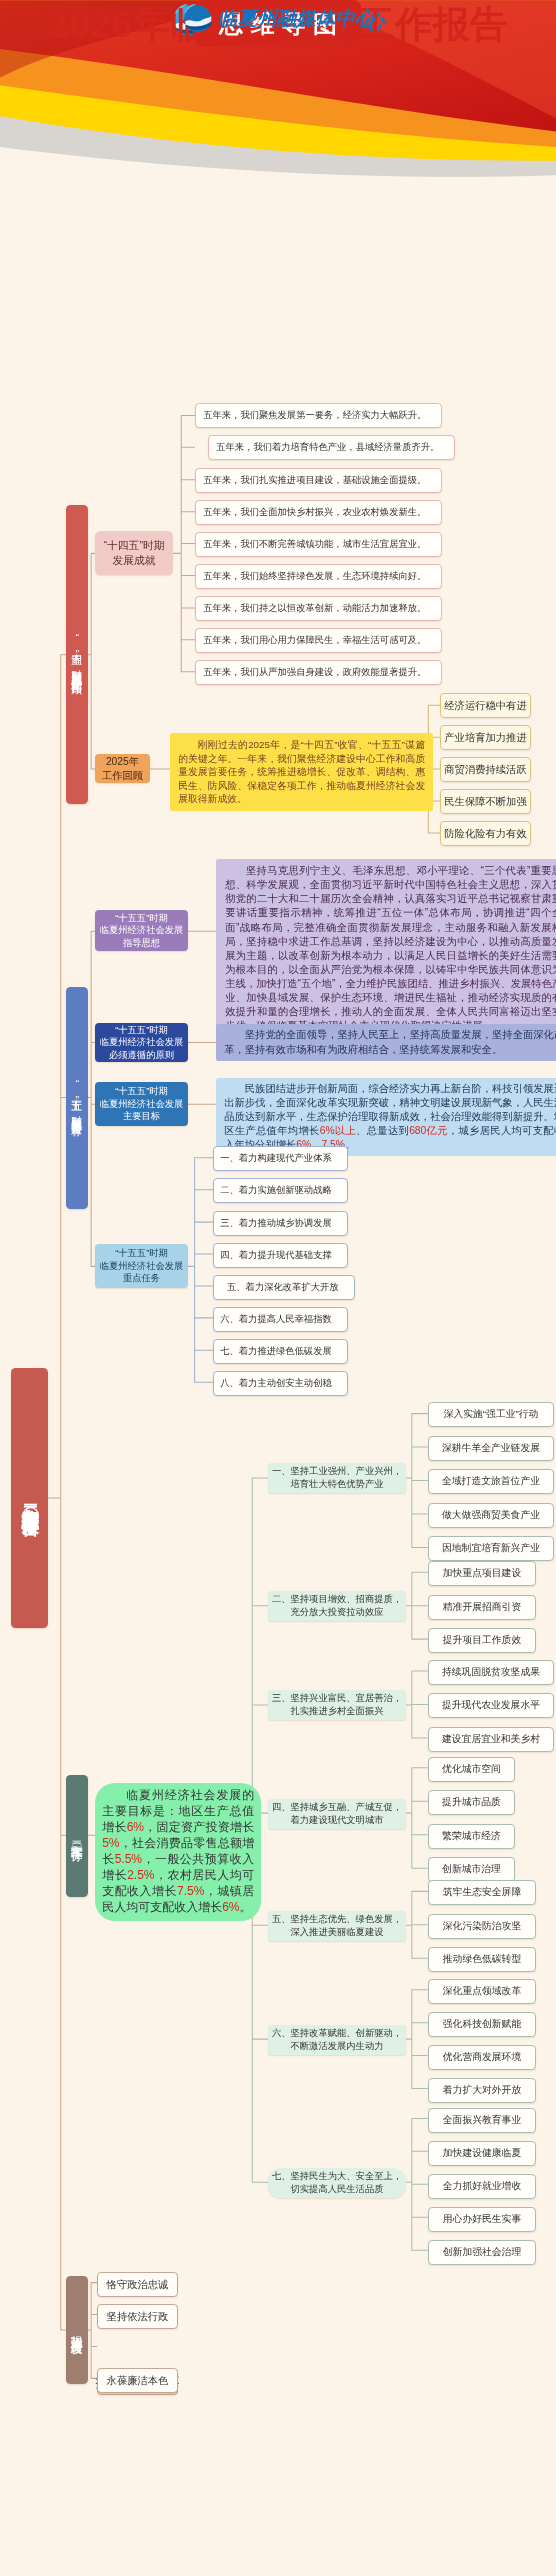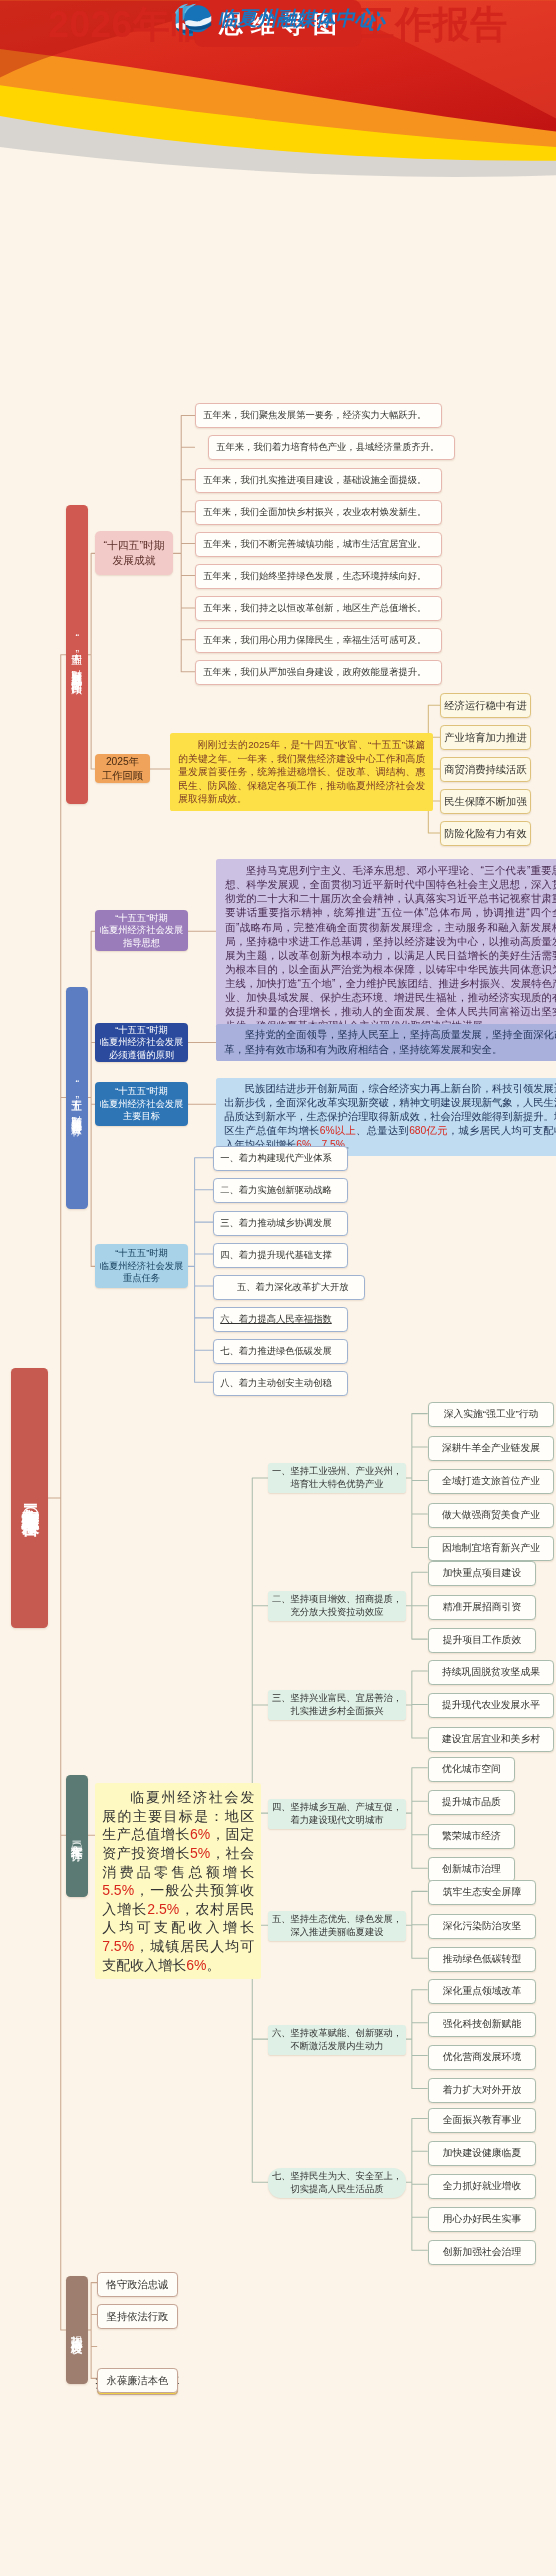--- a/index.html
+++ b/index.html
@@ -94,21 +94,21 @@
 
   <div class="abs node" style="left:95px;top:531px;width:78px;height:44px;background:#F2CBC8;color:#5B2D28;font-size:10.8px;">“十四五”时期
 发展成就</div>
 
   <div class="abs leaf" style="left:195px;top:403px;width:238px;height:23px;border:0.8px solid #E5B7AE;font-size:9.3px;padding-left:7.2px;">五年来，我们聚焦发展第一要务，经济实力大幅跃升。</div>
   <div class="abs leaf" style="left:195px;top:435px;width:238px;height:23px;border:0.8px solid #E5B7AE;font-size:9.3px;padding-left:7.2px;margin-left:13px;">五年来，我们着力培育特色产业，县域经济量质齐升。</div>
   <div class="abs leaf" style="left:195px;top:468px;width:238px;height:23px;border:0.8px solid #E5B7AE;font-size:9.3px;padding-left:7.2px;">五年来，我们扎实推进项目建设，基础设施全面提级。</div>
   <div class="abs leaf" style="left:195px;top:500px;width:238px;height:23px;border:0.8px solid #E5B7AE;font-size:9.3px;padding-left:7.2px;">五年来，我们全面加快乡村振兴，农业农村焕发新生。</div>
   <div class="abs leaf" style="left:195px;top:532px;width:238px;height:23px;border:0.8px solid #E5B7AE;font-size:9.3px;padding-left:7.2px;">五年来，我们不断完善城镇功能，城市生活宜居宜业。</div>
   <div class="abs leaf" style="left:195px;top:564px;width:238px;height:23px;border:0.8px solid #E5B7AE;font-size:9.3px;padding-left:7.2px;">五年来，我们始终坚持绿色发展，生态环境持续向好。</div>
-  <div class="abs leaf" style="left:195px;top:596px;width:238px;height:23px;border:0.8px solid #E5B7AE;font-size:9.3px;padding-left:7.2px;">五年来，我们持之以恒改革创新，地区生产总值增长。</div>
+  <div class="abs leaf" style="left:195px;top:596px;width:238px;height:23px;border:0.8px solid #E5B7AE;font-size:9.3px;padding-left:7.2px;">五年来，我们持之以恒改革创新，动能活力加速释放。</div>
   <div class="abs leaf" style="left:195px;top:628px;width:238px;height:23px;border:0.8px solid #E5B7AE;font-size:9.3px;padding-left:7.2px;">五年来，我们用心用力保障民生，幸福生活可感可及。</div>
   <div class="abs leaf" style="left:195px;top:660px;width:238px;height:23px;border:0.8px solid #E5B7AE;font-size:9.3px;padding-left:7.2px;">五年来，我们从严加强自身建设，政府效能显著提升。</div>
 
   <div class="abs node" style="left:95px;top:754px;width:55px;height:29px;background:#EFA35B;color:#4A2B12;font-size:10.3px;border-radius:4px;">2025年
 工作回顾</div>
 
   <div class="abs para" style="left:170px;top:733px;width:247px;background:#fde047;color:#7B3A26;font-size:9.8px;padding:5.2px 8.2px;">
     <p>刚刚过去的2025年，是“十四五”收官、“十五五”谋篇的关键之年。一年来，我们聚焦经济建设中心工作和高质量发展首要任务，统筹推进稳增长、促改革、调结构、惠民生、防风险、保稳定各项工作，推动临夏州经济社会发展取得新成效。</p>
   </div>
 
@@ -142,28 +142,28 @@
   </div>
 
   <div class="abs node" style="left:95px;top:1244px;width:93px;height:44px;background:#A7D2E8;color:#17405E;font-size:9.3px;border-radius:4.1px;">“十五五”时期
 临夏州经济社会发展
 重点任务</div>
 
   <div class="abs leaf" style="left:213px;top:1146px;width:127px;height:23px;border:0.8px solid #9FB3D1;font-size:9.3px;padding-left:6.2px;">一、着力构建现代产业体系</div>
   <div class="abs leaf" style="left:213px;top:1178px;width:127px;height:23px;border:0.8px solid #9FB3D1;font-size:9.3px;padding-left:6.2px;">二、着力实施创新驱动战略</div>
   <div class="abs leaf" style="left:213px;top:1211px;width:127px;height:23px;border:0.8px solid #9FB3D1;font-size:9.3px;padding-left:6.2px;">三、着力推动城乡协调发展</div>
   <div class="abs leaf" style="left:213px;top:1243px;width:127px;height:23px;border:0.8px solid #9FB3D1;font-size:9.3px;padding-left:6.2px;">四、着力提升现代基础支撑</div>
-  <div class="abs leaf" style="left:213px;top:1275px;width:127px;height:23px;border:0.8px solid #9FB3D1;font-size:9.3px;padding-left:23px;">五、着力深化改革扩大开放</div>
-  <div class="abs leaf" style="left:213px;top:1307px;width:127px;height:23px;border:0.8px solid #9FB3D1;font-size:9.3px;padding-left:6.2px;text-decoration:underline;">六、着力提高人民幸福指数</div>
+  <div class="abs leaf" style="left:213px;top:1275px;width:127px;height:23px;border:0.8px solid #9FB3D1;font-size:9.3px;padding-left:13px;">五、着力深化改革扩大开放</div>
+  <div class="abs leaf" style="left:213px;top:1307px;width:127px;height:23px;border:0.8px solid #9FB3D1;font-size:9.3px;padding-left:6.2px;">六、着力提高人民幸福指数</div>
   <div class="abs leaf" style="left:213px;top:1339px;width:127px;height:23px;border:0.8px solid #9FB3D1;font-size:9.3px;padding-left:6.2px;">七、着力推进绿色低碳发展</div>
   <div class="abs leaf" style="left:213px;top:1371px;width:127px;height:23px;border:0.8px solid #9FB3D1;font-size:9.3px;padding-left:6.2px;">八、着力主动创安主动创稳</div>
 
   <div class="abs vlabel" style="left:66px;top:1775px;width:21.6px;height:122px;background:#5A7A73;font-size:12px;">二〇二六年工作任务</div>
 
-  <div class="abs para" style="left:95px;top:1783px;width:152px;background:#fef9c3;color:#333;font-size:14px;line-height:1.33;padding:5.2px 7.2px;">
+  <div class="abs para" style="left:95px;top:1783px;width:152px;background:#86efac;color:#333;font-size:12px;line-height:1.33;padding:5.2px 7.2px;border-radius:20px;">
     <p><span>临夏州经济社会发展的主要目标是：地区生产总值增长</span><span class="hl">6%</span><span>，固定资产投资增长</span><span class="hl">5%</span><span>，社会消费品零售总额增长</span><span class="hl">5.5%</span><span>，一般公共预算收入增长</span><span class="hl">2.5%</span><span>，农村居民人均可支配收入增长</span><span class="hl">7.5%</span><span>，城镇居民人均可支配收入增长</span><span class="hl">6%</span><span>。</span></p>
   </div>
 
   <div class="abs node" style="left:268px;top:1463px;width:138px;height:30px;background:#DFF0E6;color:#333;font-size:9.3px;border-radius:3.1px;">一、坚持工业强州、产业兴州，
 培育壮大特色优势产业</div>
   <div class="abs node" style="left:268px;top:1591px;width:138px;height:30px;background:#DFF0E6;color:#333;font-size:9.3px;border-radius:3.1px;">二、坚持项目增效、招商提质，
 充分放大投资拉动效应</div>
   <div class="abs node" style="left:268px;top:1690px;width:138px;height:30px;background:#DFF0E6;color:#333;font-size:9.3px;border-radius:3.1px;">三、坚持兴业富民、宜居善治，
 扎实推进乡村全面振兴</div>
   <div class="abs node" style="left:268px;top:1799px;width:138px;height:30px;background:#DFF0E6;color:#333;font-size:9.3px;border-radius:3.1px;">四、坚持城乡互融、产城互促，

